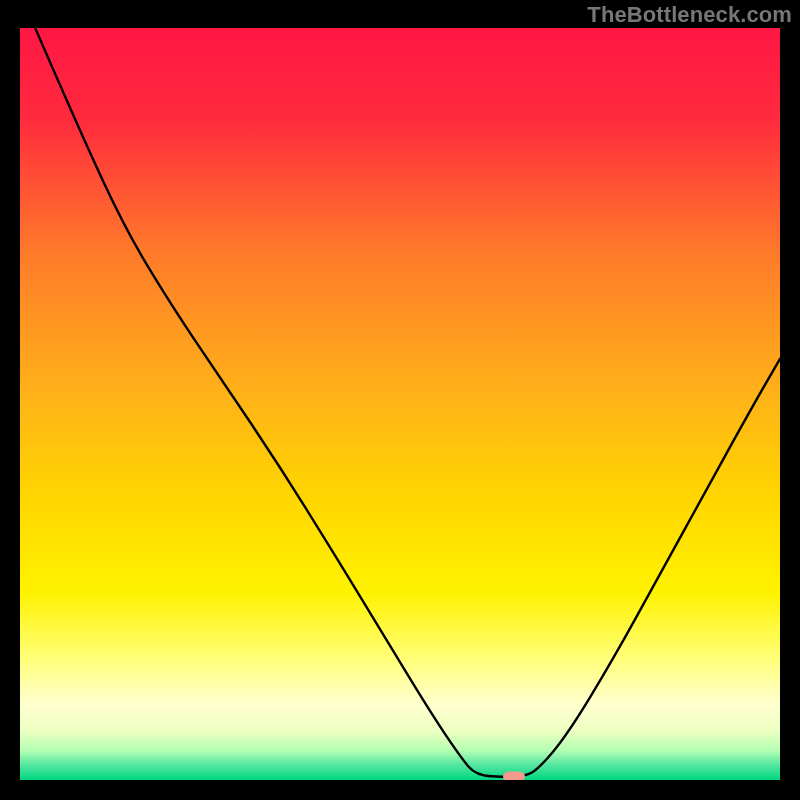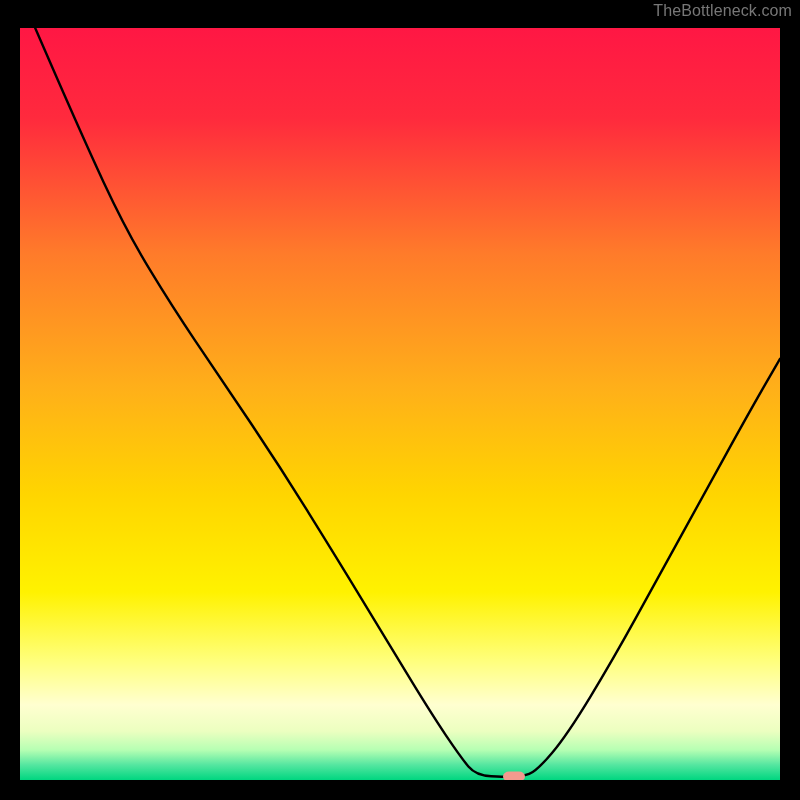--- a/index.html
+++ b/index.html
@@ -22,22 +22,22 @@
     left: 20px;
     top: 28px;
     width: 760px;
     height: 752px;
   }
   .watermark {
     position: absolute;
     top: 2px;
     right: 8px;
     color: #777;
-    font-size: 16px;
-    font-weight: 400;
+    font-size: 22px;
+    font-weight: 700;
     letter-spacing: 0.1px;
     user-select: none;
   }
 </style>
 </head>
 <body>
 
 <div class="frame">
   <div class="watermark">TheBottleneck.com</div>
 

